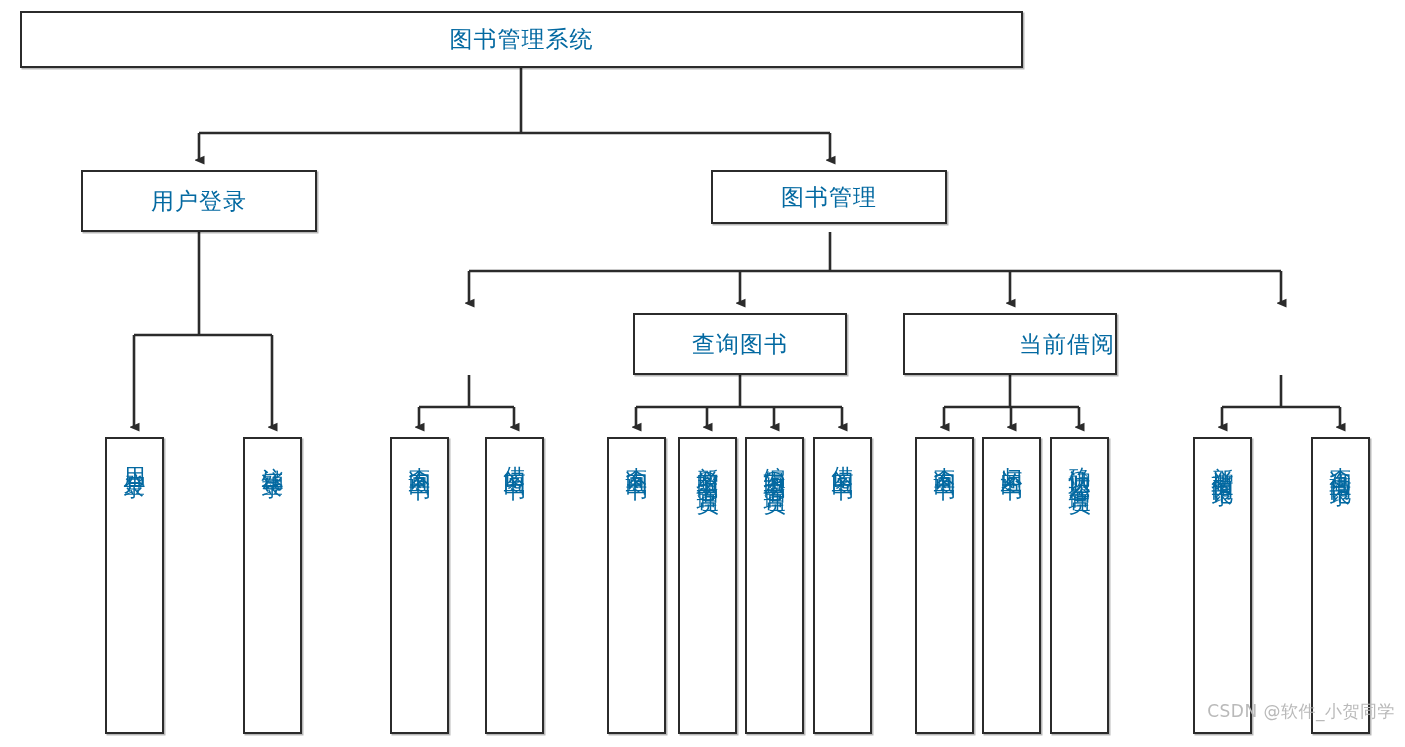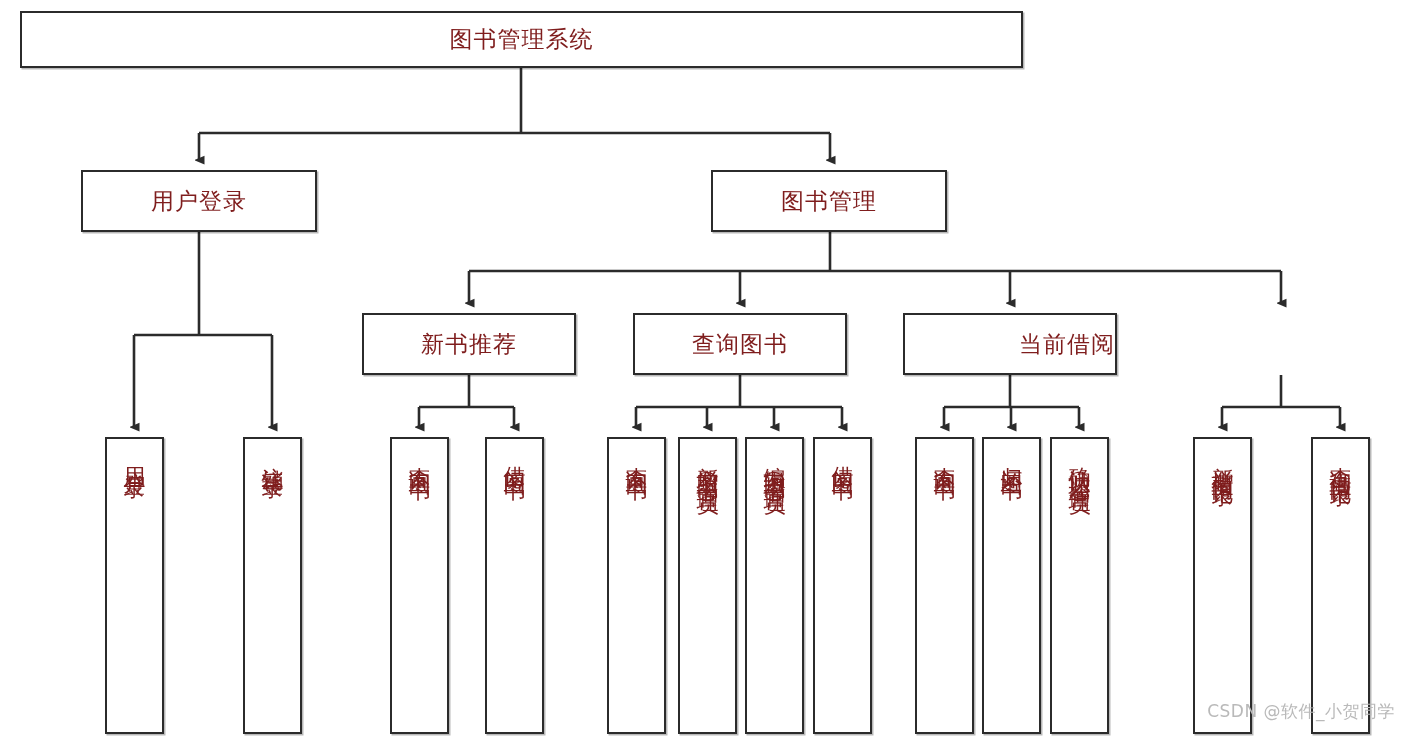--- a/index.html
+++ b/index.html
@@ -24,21 +24,21 @@
     pointer-events: none;
   }
   .node {
     position: absolute;
     box-sizing: border-box;
     border: 2.5px solid #2b2b2b;
     background: #ffffff;
     display: flex;
     align-items: center;
     justify-content: center;
-    color: #7f1d1d;
+    color: #0369a1;
     box-shadow: 1.5px 1.5px 0 rgba(0,0,0,0.28);
     z-index: 2;
   }
   .node-label {
     font-size: 23px;
     line-height: 1.15;
     letter-spacing: 1px;
     white-space: nowrap;
   }
   
@@ -121,27 +121,24 @@
     </g>
   </svg>
 
   <div class="node" style="left:20px; top:11px; width:1003px; height:57px;">
     <span class="node-label">图书管理系统</span>
   </div>
 
   <div class="node" style="left:81px; top:170px; width:236px; height:62px;">
     <span class="node-label">用户登录</span>
   </div>
-  <div class="node" style="left:711px; top:170px; width:236px; height:62px;text-align:right;">
+  <div class="node" style="left:711px; top:170px; width:236px; height:54px;text-align:right;">
     <span class="node-label">图书管理</span>
   </div>
 
-  <div class="node" style="left:362px; top:313px; width:214px; height:62px;">
-    <span class="node-label">新书推荐</span>
-  </div>
   <div class="node" style="left:633px; top:313px; width:214px; height:62px;">
     <span class="node-label">查询图书</span>
   </div>
   <div class="node" style="left:903px; top:313px; width:214px; height:62px;justify-content:flex-end;">
     <span class="node-label">当前借阅</span>
   </div>
 
   <div class="node leaf" style="left:105px; top:437px; width:59px; height:297px;">
     <span class="node-label">用户登录</span>
   </div>

